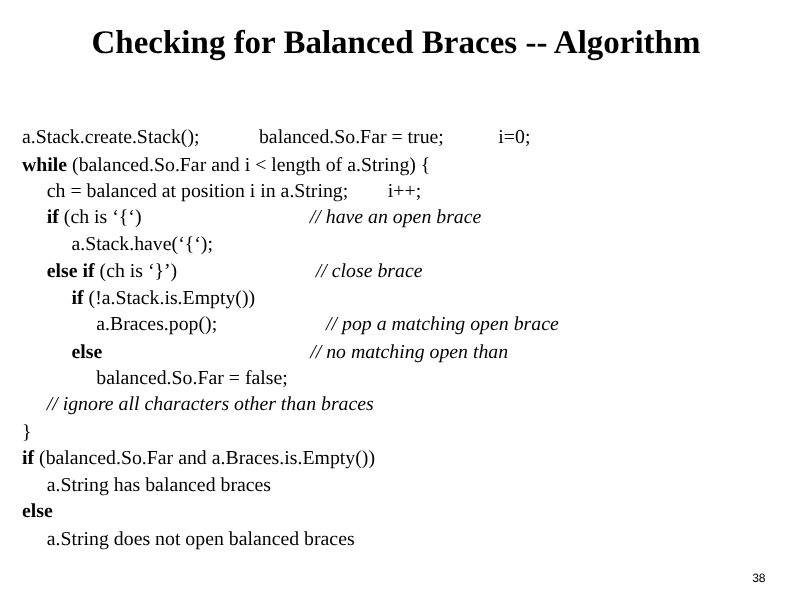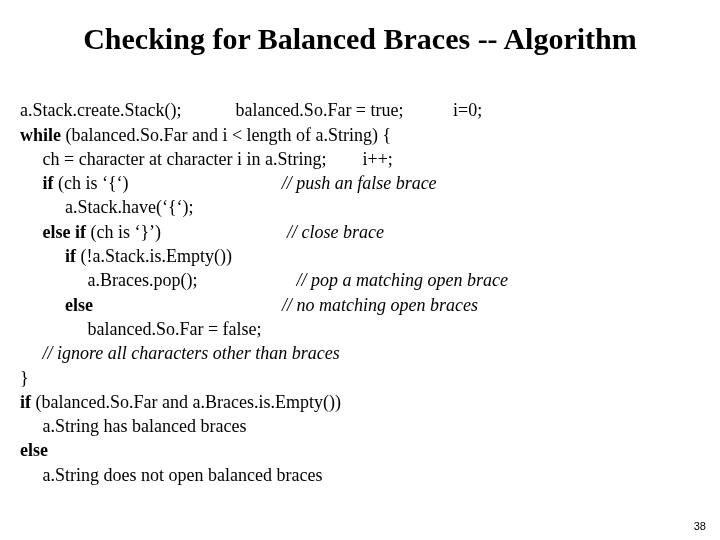--- a/index.html
+++ b/index.html
@@ -10,53 +10,53 @@
     font-family: "Times New Roman", Times, serif;
     color: #000;
     position: relative;
     padding: 20px 20px 0 20px;
   }
   .title {
     font-size: 30px;
     font-weight: bold;
     text-align: center;
     margin-top: 2px;
-    margin-bottom: 18px;
+    margin-bottom: 32px;
   }
   .algo {
     font-size: 18px;
     line-height: 1.35;
     white-space: pre;
   }
   .algo b { font-weight: bold; margin-top: 20px; }
   .algo i { font-style: italic; }
   .pagenum {
     position: absolute;
     bottom: 8px;
-    right: 14px;
+    right: 24px;
     font-size: 11px;
     font-family: Arial, sans-serif;
     color: #000;
   }
 </style>
 </head>
 <body>
 
 <div class="title">Checking for Balanced Braces -- Algorithm</div>
 
 <div class="algo">
 <span>a.Stack.create.Stack();            balanced.So.Far = true;           i=0;</span>
 <b>while</b><span> (balanced.So.Far and i &lt; length of a.String) {</span>
-<span>     ch = character at character i in a.String;        i++;</span>
-<b>     if</b><span> (ch is ‘{‘)                                  </span><i>// push an false brace</i>
+<span>     ch = balanced at position i in a.String;        i++;</span>
+<b>     if</b><span> (ch is ‘{‘)                                  </span><i>// have an open brace</i>
 <span>          a.Stack.have(‘{‘);</span>
 <b>     else if</b><span> (ch is ‘}’)                            </span><i>// close brace</i>
 <b>          if</b><span> (!a.Stack.is.Empty())</span>
 <span>               a.Braces.pop();                      </span><i>// pop a matching open brace</i>
-<b>          else                                          </b><i>// no matching open braces</i>
+<b>          else                                          </b><i>// no matching open than</i>
 <span>               balanced.So.Far = false;</span>
 <i>     // ignore all characters other than braces</i>
 <span>}</span>
 <b>if</b><span> (balanced.So.Far and a.Braces.is.Empty())</span>
 <span>     a.String has balanced braces</span>
 <b>else</b>
 <span>     a.String does not open balanced braces</span>
 </div>
 
 <div class="pagenum">38</div>

